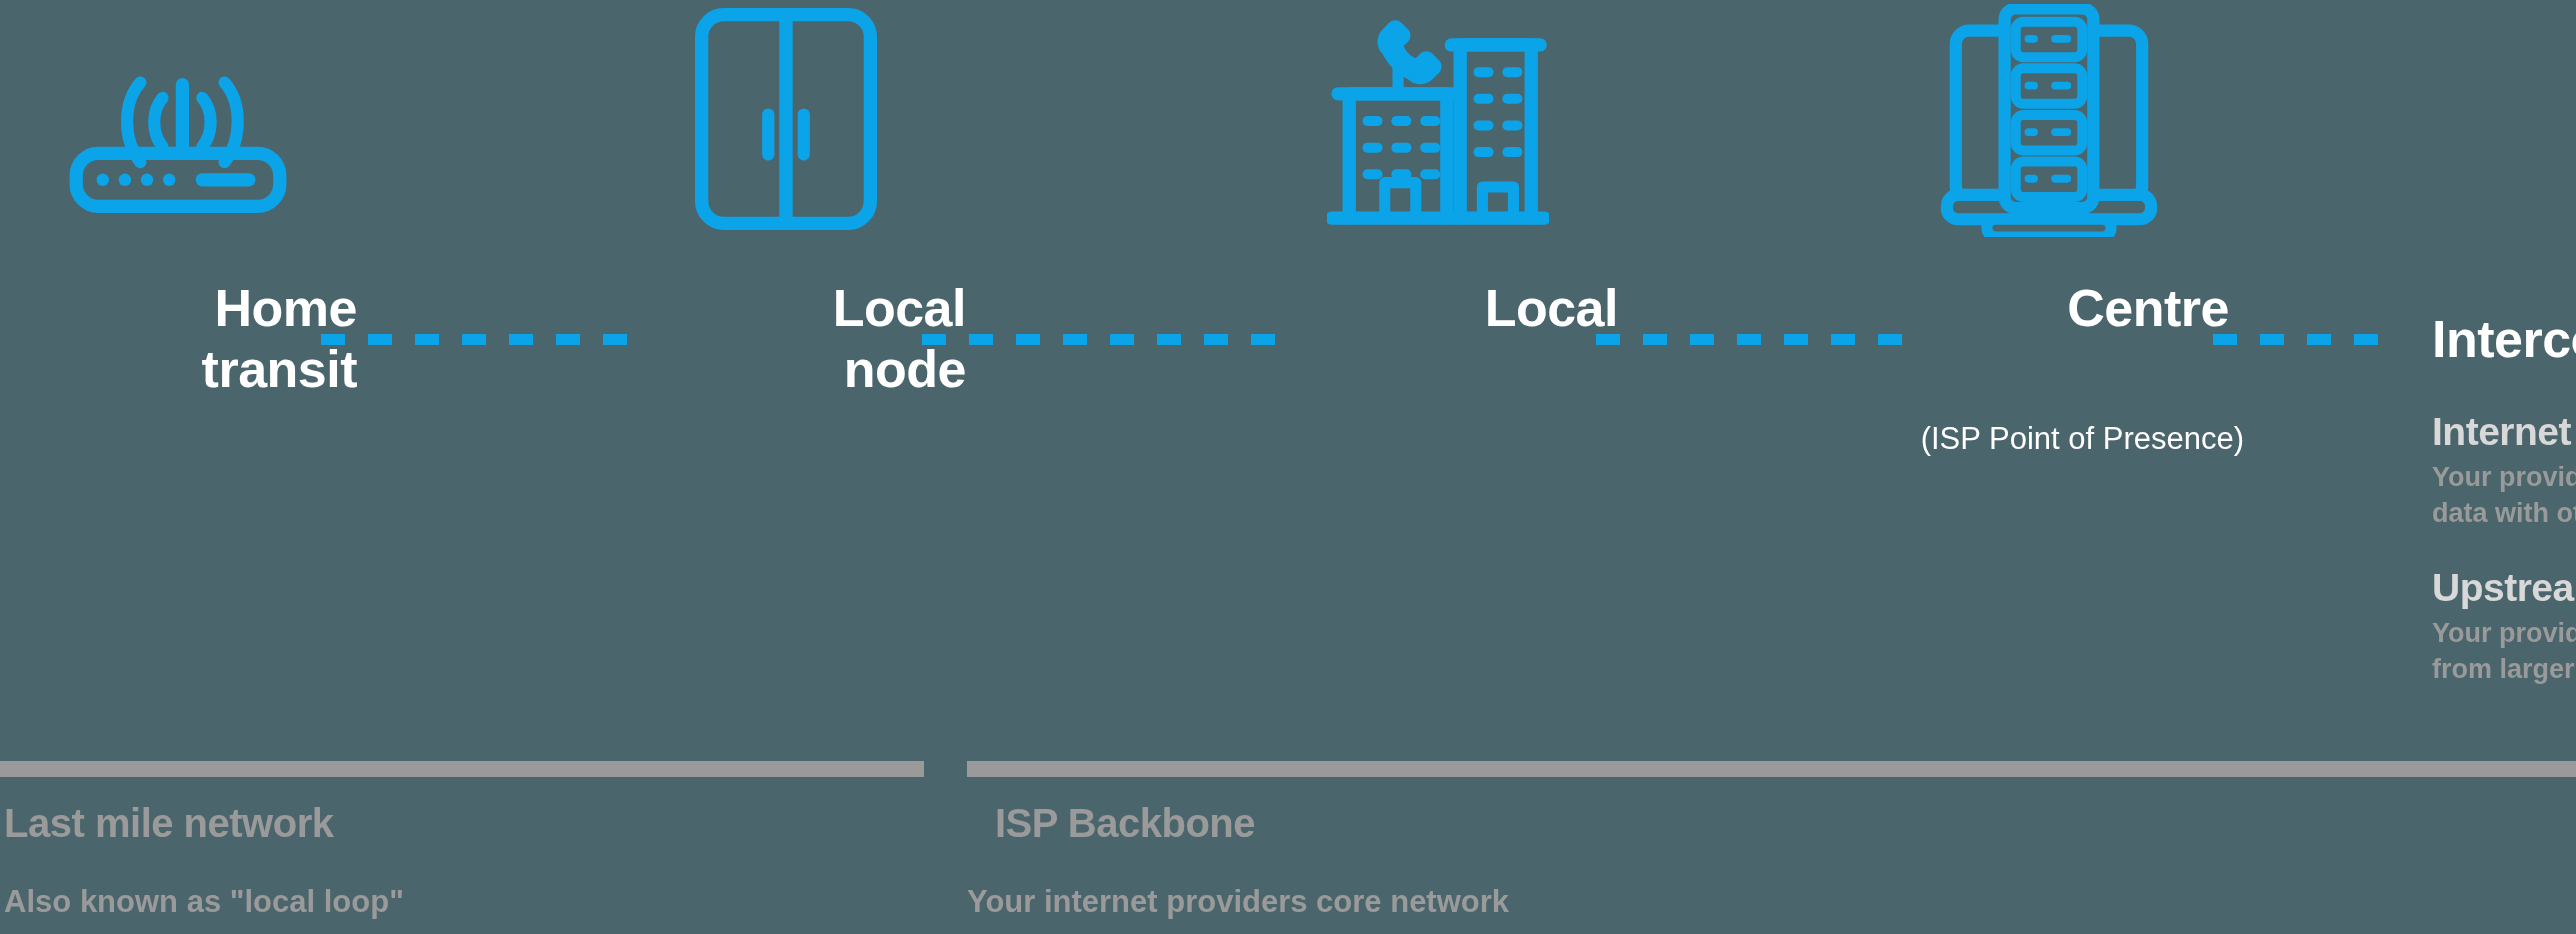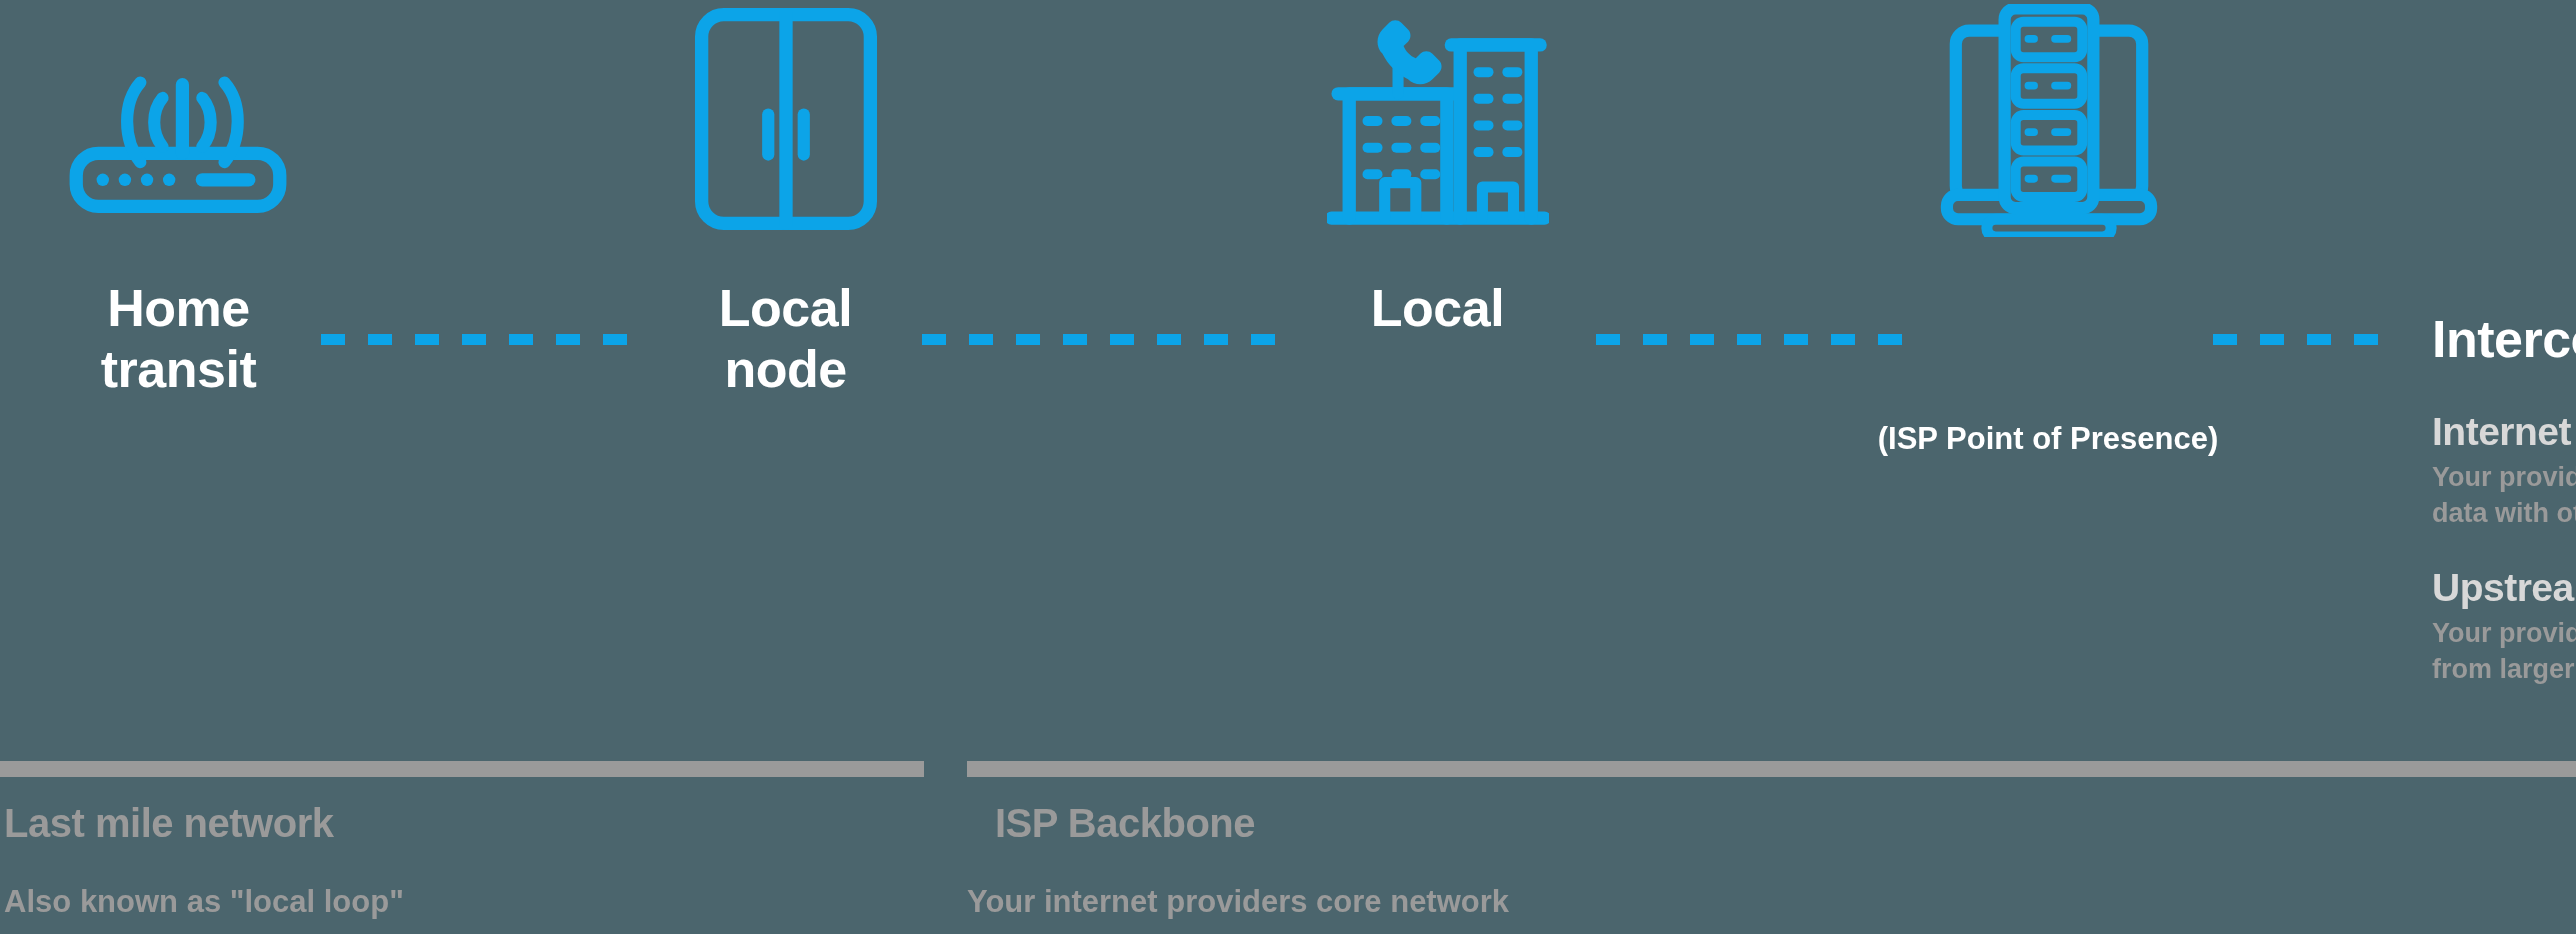--- a/index.html
+++ b/index.html
@@ -10,25 +10,25 @@
   body{
     background:var(--bg);
     font-family:"Liberation Sans", sans-serif;
     font-weight:700;
     position:relative;
     overflow:hidden;
   }
   .abs{position:absolute;}
   .node-label{
     font-size:52px; line-height:1.17; color:var(--white);
-    text-align:center; letter-spacing:-0.5px;
+    text-align:right; letter-spacing:-0.5px;
   }
   .node-label.left{text-align:left;}
   .sub-label{
-    font-size:31px; color:var(--white); text-align:center; font-weight:700; letter-spacing:0;
+    font-size:31px; color:var(--white); text-align:right; font-weight:400; letter-spacing:0;
   }
   .detail-title{font-size:39px; color:var(--lgray); letter-spacing:-0.5px;}
   .detail-body{font-size:27px; line-height:1.32; color:var(--gray); letter-spacing:0;}
   .dash-line{
     position:absolute; top:334px; height:11.3px;
     background:repeating-linear-gradient(90deg, var(--accent) 0 24px, transparent 24px 47px);
   }
   .section-bar{position:absolute; top:761px; height:16px; background:var(--gray);}
   .section-title{font-size:40px; color:var(--gray); letter-spacing:-0.5px;}
   .section-subtitle{font-size:31px; color:var(--gray); letter-spacing:0;}
@@ -137,20 +137,21 @@
 <div class="abs node-label" style="left:605px; top:278px; width:361px;">
   <div>Local</div>
   <div>node</div>
 </div>
 
 <div class="abs node-label" style="left:1257px; top:278px; width:361px;">
   <div>Local</div>
 </div>
 
 <div class="abs node-label" style="left:1868px; top:278px; width:361px;">
+  <div>Centre</div>
 </div>
 <div class="abs sub-label" style="left:1852px; top:421px; width:392px;">(ISP Point of Presence)</div>
 
 <div class="abs node-label left" style="left:2432px; top:309px; width:567px;">Interconnections</div>
 
 <div class="abs detail-title" style="left:2432px; top:410px; width:567px;">Internet exchanges</div>
 <div class="abs detail-body" style="left:2432px; top:460px; width:567px;">
   <div>Your provider mutually exchanges</div>
   <div>data with other networks</div>
 </div>

